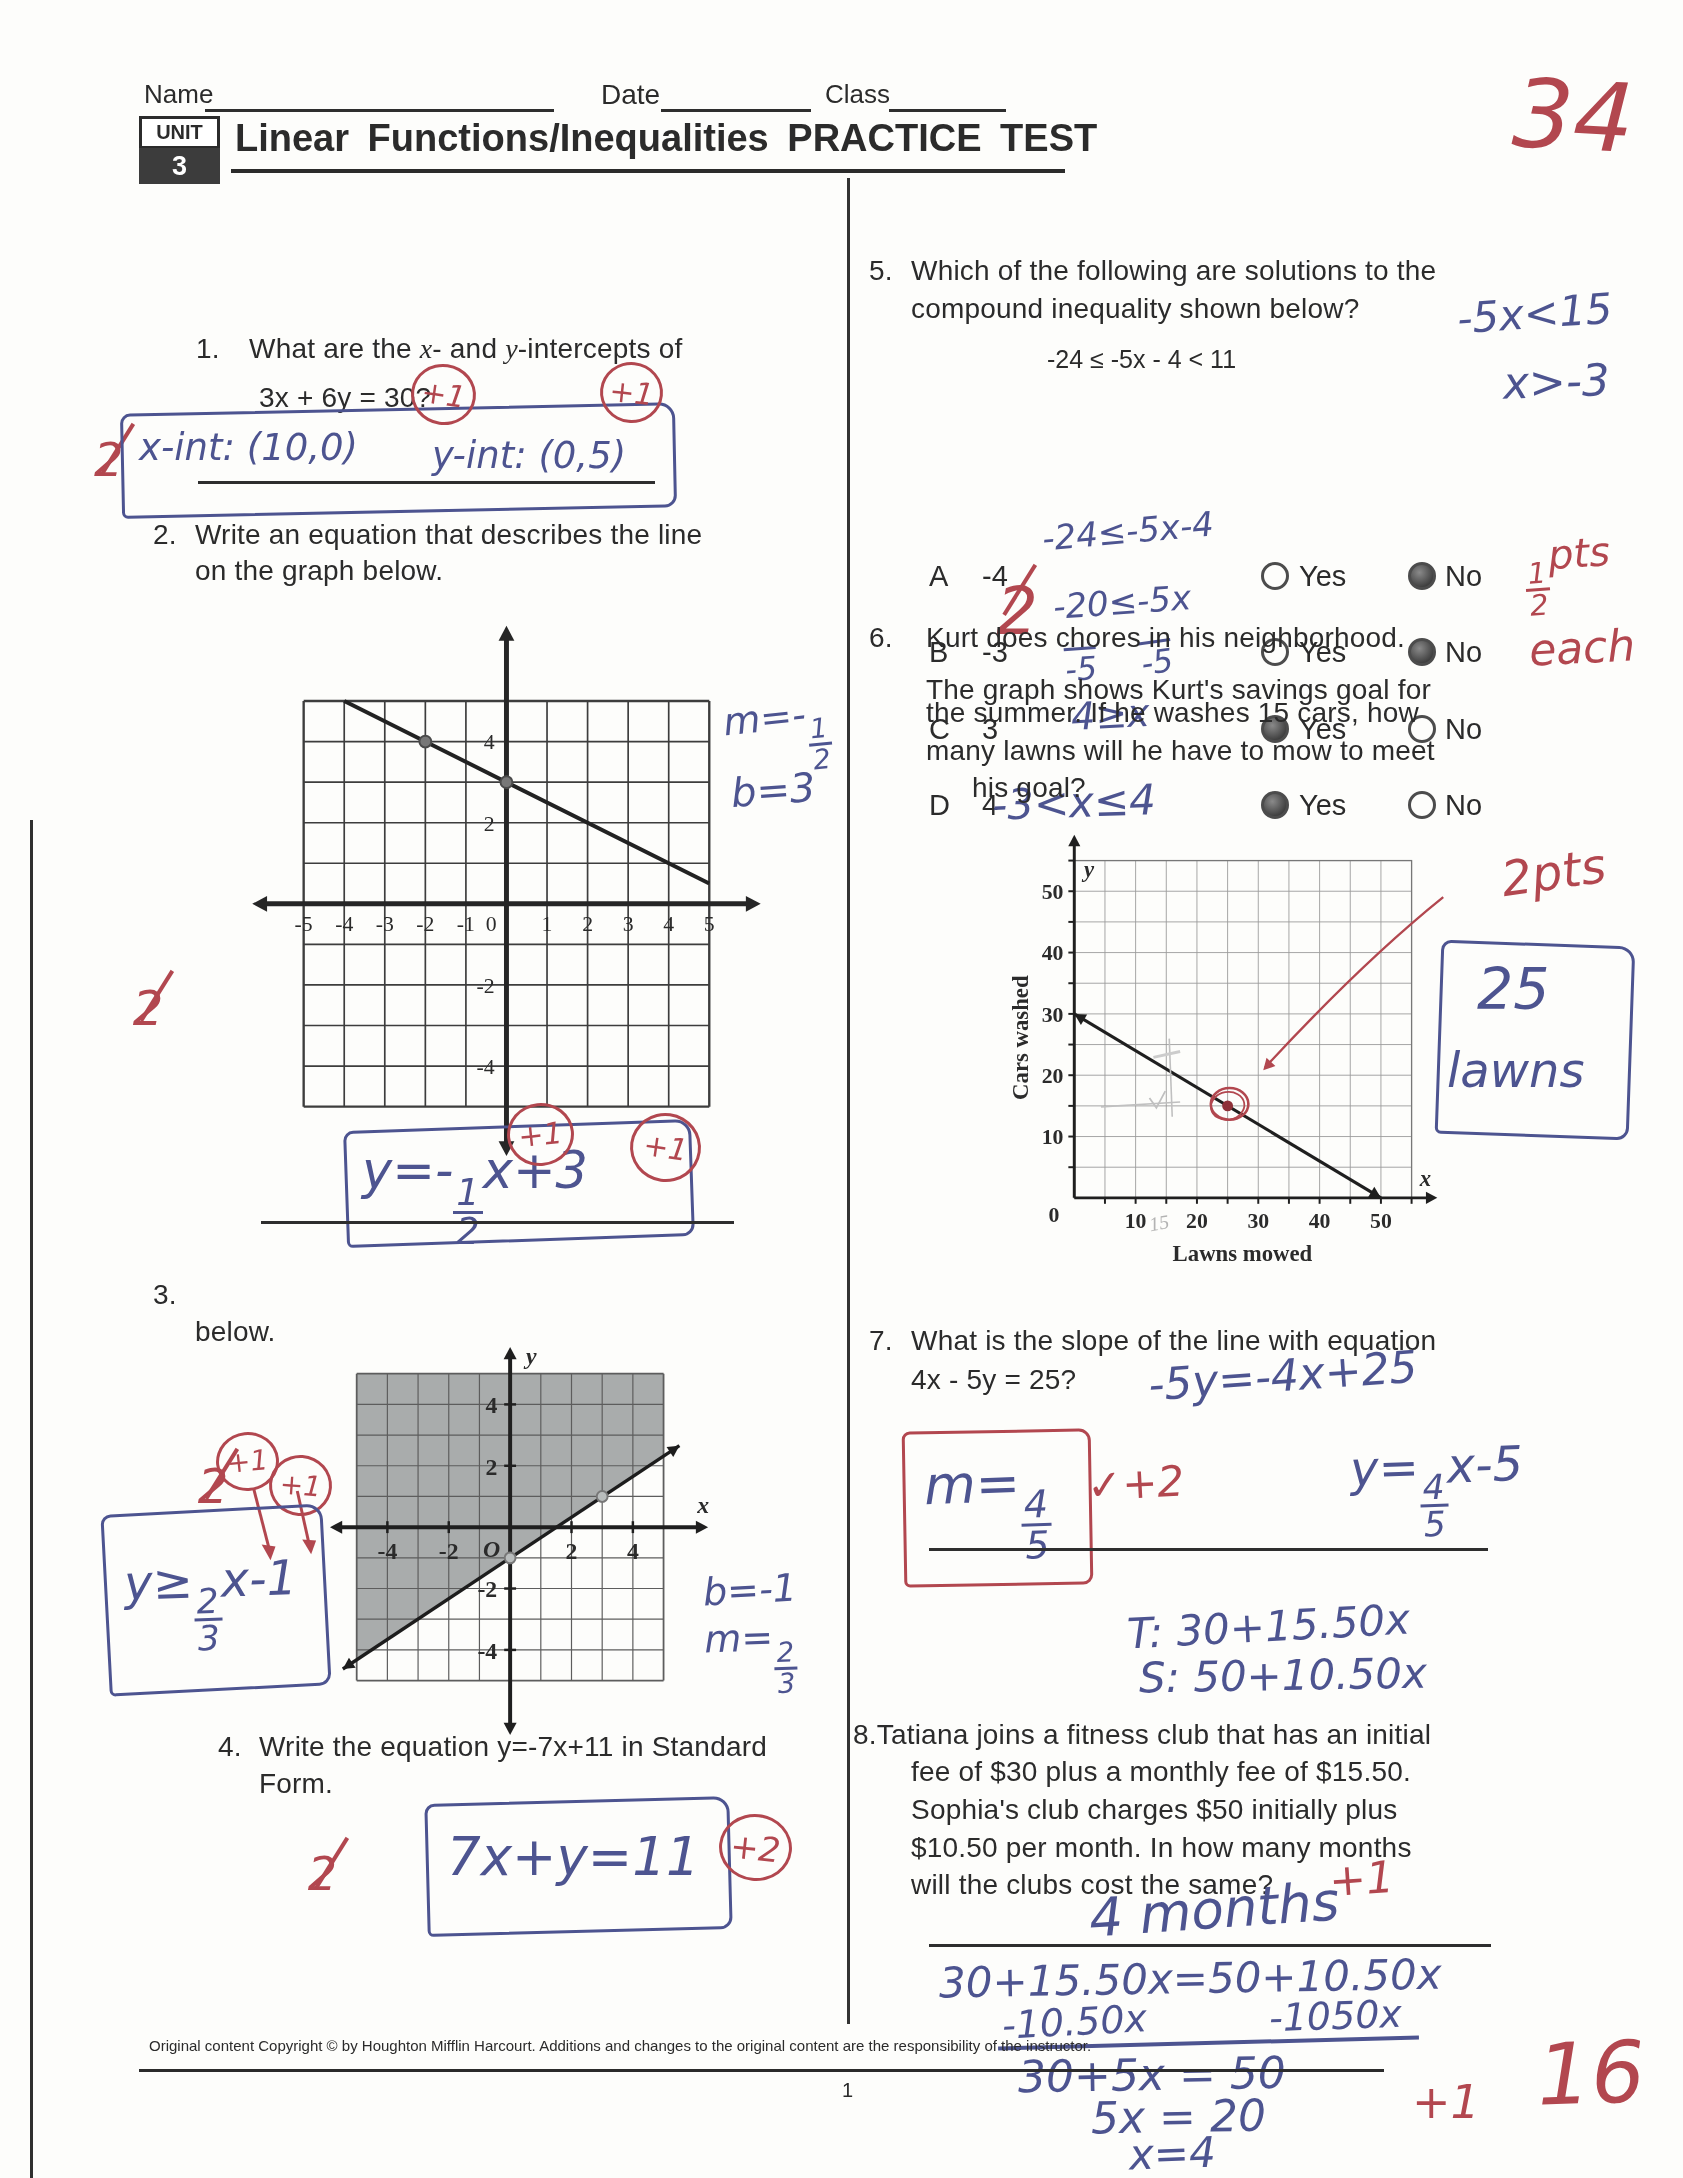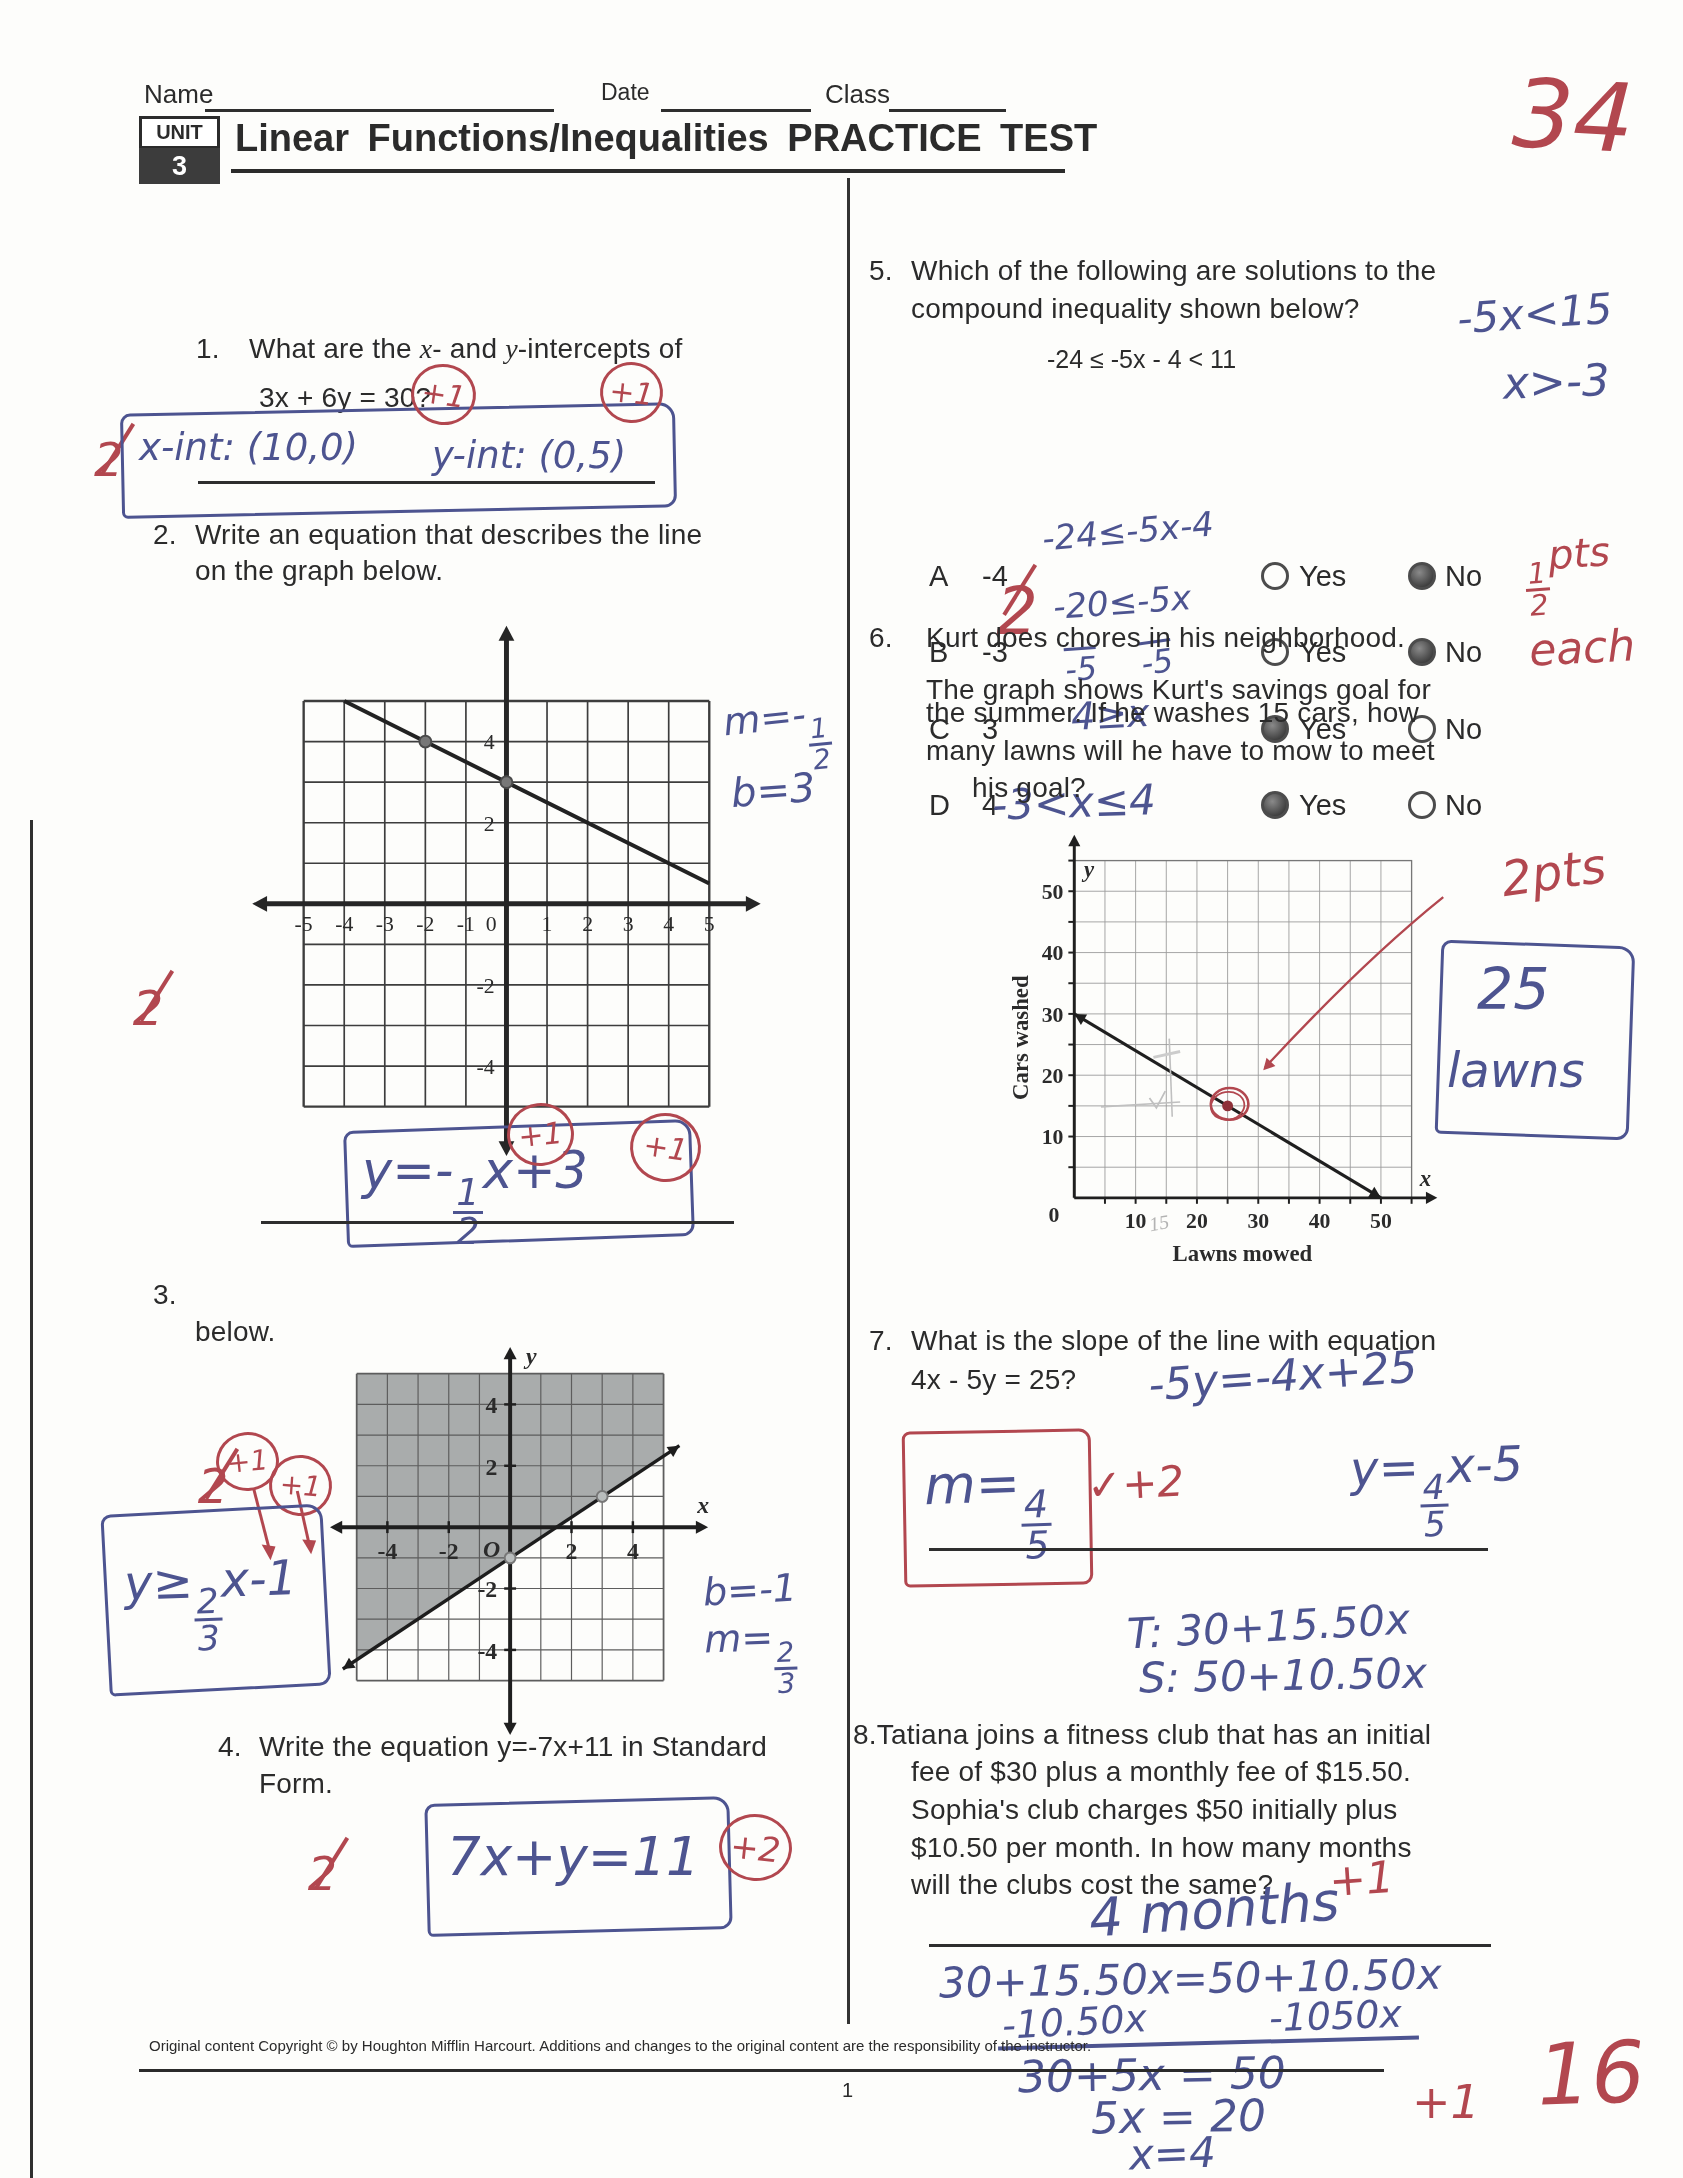--- a/index.html
+++ b/index.html
@@ -31,21 +31,21 @@
   svg text{font-family:"Liberation Serif",serif;}
 </style>
 </head>
 <body>
 
 <div id="page">
 
   
   <div class="abs print" style="left:144px;top:79px;font-size:26px">Name</div>
   <div class="abs rule" style="left:205px;top:109px;width:349px"></div>
-  <div class="abs print" style="left:601px;top:79px;font-size:23px">Date</div>
+  <div class="abs print" style="left:601px;top:79px;font-size:28px">Date</div>
   <div class="abs rule" style="left:661px;top:109px;width:150px"></div>
   <div class="abs print" style="left:825px;top:79px;font-size:26px">Class</div>
   <div class="abs rule" style="left:889px;top:109px;width:117px"></div>
   <div class="abs hand-red" style="left:1513px;top:61px;font-size:95px;transform:rotate(3deg)">34</div>
 
   <div class="abs unit-top" style="left:139px;top:116px;width:75px;height:27px;font-size:20px;line-height:27px">UNIT</div>
   <div class="abs unit-bot" style="left:139px;top:148px;width:81px;height:36px;font-size:27px;line-height:36px">3</div>
   <div class="abs print" style="left:235px;top:117px;font-size:38px;font-weight:bold;word-spacing:8px">Linear Functions/Inequalities PRACTICE TEST</div>
   <div class="abs" style="left:231px;top:169px;width:834px;height:3.5px;background:#2b2b2b"></div>
 

